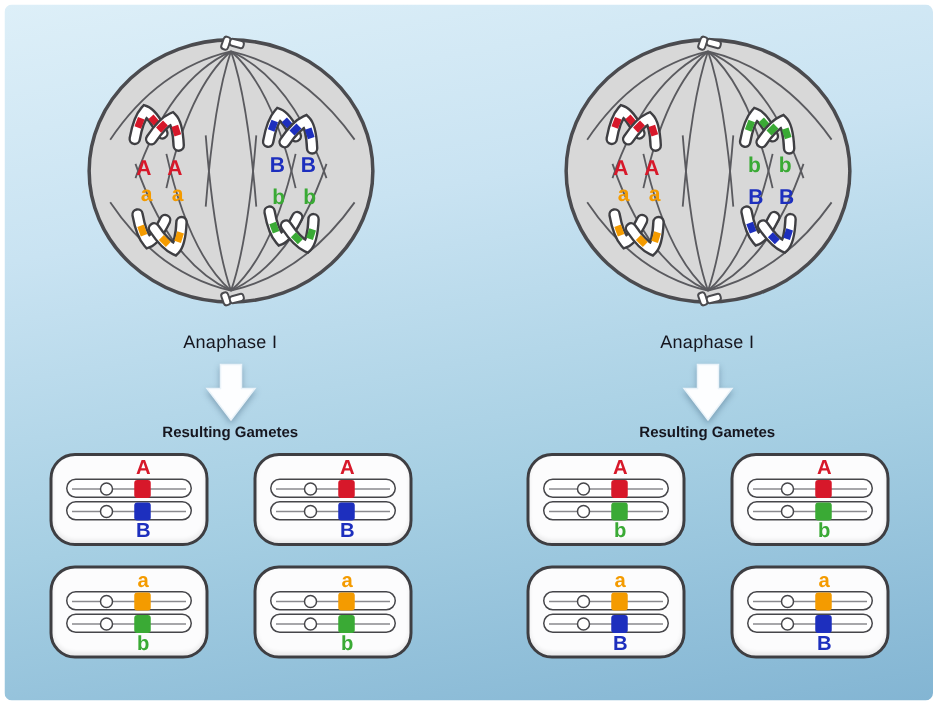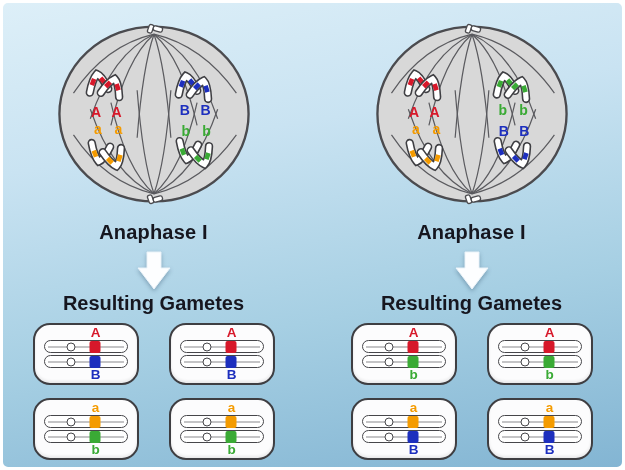--- a/index.html
+++ b/index.html
@@ -6,23 +6,23 @@
   html,body{background:#fff}
   body{width:625px;height:470px;font-family:"Liberation Sans",sans-serif;overflow:hidden}
   .stage{
     width:625px;height:470px;border:3px solid #fff;border-radius:8px;overflow:hidden;
     background:linear-gradient(170deg,#ddeff8 0%,#c9e3f2 30%,#a6cfe3 65%,#83b5d3 100%);
     display:flex;justify-content:center;gap:76px;
   }
   .panel{display:flex;flex-direction:column;align-items:center;padding-top:16px;width:242px}
   .cell-svg{width:206px;height:190px;display:block}
   svg text{font-family:"Liberation Sans",sans-serif}
-  .phase-label{margin-top:12px;font-size:20px;font-weight:bold;color:#16161f;letter-spacing:.2px}
+  .phase-label{margin-top:12px;font-size:12px;font-weight:normal;color:#16161f;letter-spacing:.2px}
   .arrow-svg{margin-top:7px;filter:drop-shadow(0 2px 2px rgba(30,60,90,.35))}
-  .gametes-label{margin-top:1px;font-size:20px;font-weight:bold;color:#16161f}
+  .gametes-label{margin-top:1px;font-size:10px;font-weight:bold;color:#16161f}
   .gametes-grid{margin-top:8px;display:grid;grid-template-columns:106px 106px;gap:13px 30px}
   .gamete{
     width:106px;height:62px;background:#fcfcfd;border:2px solid #3e3e42;border-radius:17px;
     display:flex;flex-direction:column;align-items:center;justify-content:center;
     box-shadow:inset 0 -2px 3px rgba(0,0,0,.08);
   }
   .g-letter{height:14px;line-height:13px;font-size:13.5px;font-weight:bold;transform:translateX(10px)}
   .bar{position:relative;width:84px;height:13px;background:#fff;border:1.6px solid #46464a;border-radius:7px}
   .bar + .bar{margin-top:2px}
   .bar .midline{position:absolute;left:3px;right:3px;top:50%;height:1px;background:#8a8a8e;transform:translateY(-.5px)}

